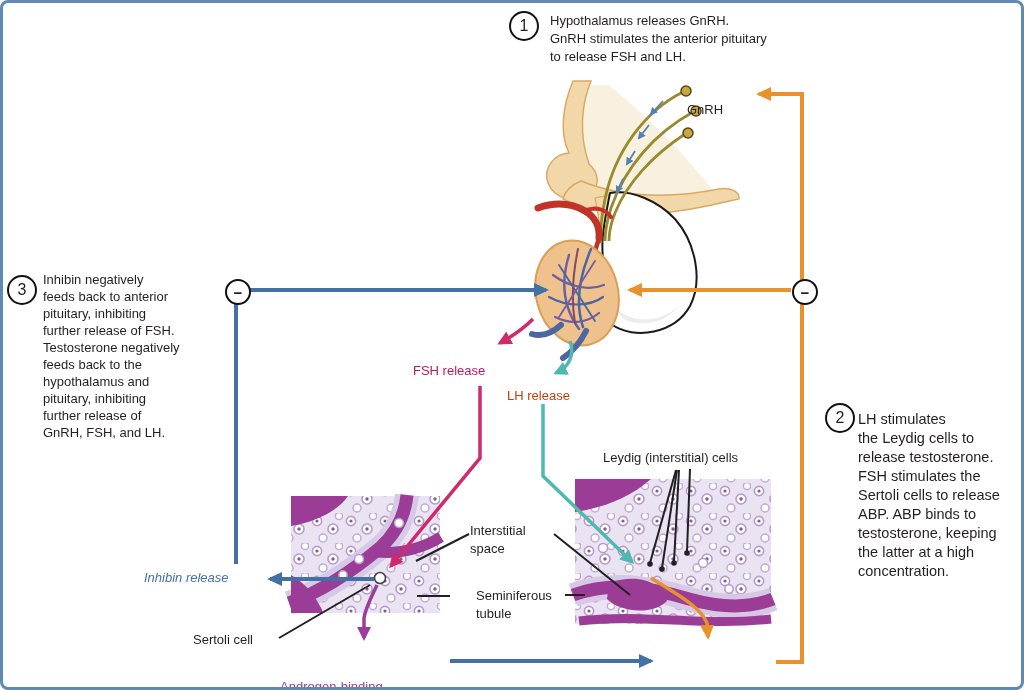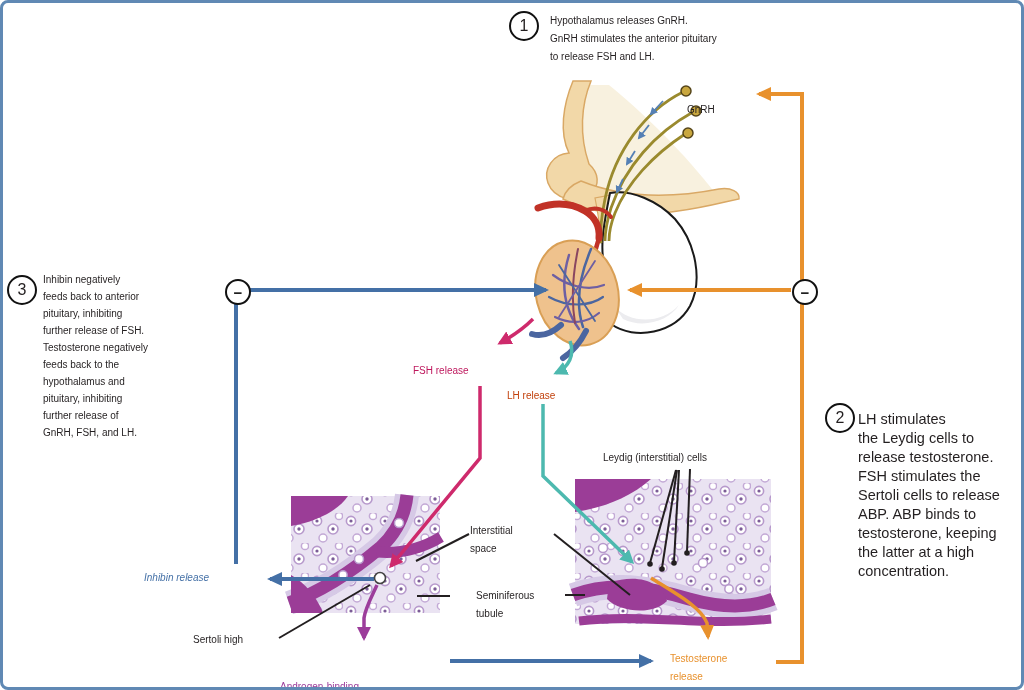--- a/index.html
+++ b/index.html
@@ -1,21 +1,21 @@
 <!DOCTYPE html>
 <html><head>
 <meta charset="utf-8">
 <style>
   html,body{margin:0;padding:0;background:#ffffff;}
   #canvas{
     position:relative;width:1024px;height:690px;background:#ffffff;
     box-sizing:border-box;border:3px solid #6089B4;border-radius:8px;
     font-family:"Liberation Sans", sans-serif;color:#231F20;overflow:hidden;
   }
-  .lbl{position:absolute;white-space:pre-line;line-height:18px;font-size:10px;}
+  .lbl{position:absolute;white-space:pre-line;line-height:18px;font-size:13px;}
   .step-circle{
     position:absolute;width:26px;height:26px;border:2.5px solid #111;border-radius:50%;
     background:#fff;display:flex;align-items:center;justify-content:center;
     font-size:16px;font-weight:400;z-index:5;
   }
   .minus-circle{
     position:absolute;width:22px;height:22px;border:2px solid #111;border-radius:50%;
     background:#fff;display:flex;align-items:center;justify-content:center;
     font-size:15px;font-weight:700;z-index:6;color:#111;
   }
@@ -203,20 +203,18 @@
   <div class="minus-circle" style="left:789px;top:276px;">−</div>
 
   <div class="lbl z2" style="left:684px;top:82px;font-weight:400;margin-top:16px;">GnRH</div>
   <div class="lbl z2" style="left:410px;top:359px;color:#be185d;">FSH release</div>
   <div class="lbl z2" style="left:504px;top:384px;color:#c2410c;">LH release</div>
   <div class="lbl z2" style="left:600px;top:446px;">Leydig (interstitial) cells</div>
   <div class="lbl z2" style="left:467px;top:519px;">Interstitial
 space</div>
   <div class="lbl z2" style="left:452px;top:584px;margin-left:21px;">Seminiferous
 tubule</div>
-  <div class="lbl z2" style="left:190px;top:628px;">Sertoli high</div>
+  <div class="lbl z2" style="left:190px;top:628px;">Sertoli cell</div>
   <div class="lbl z2" style="left:141px;top:566px;color:#4470A6;font-style:italic;">Inhibin release</div>
   <div class="lbl z2" style="left:277px;top:647px;color:#9C3D9B;margin-top:28px;">Androgen-binding
 protein (ABP) release</div>
-  <div class="lbl z2" style="left:667px;top:647px;color:#E8912D;">Testosterone
-release</div>
 
 </div>
 
 </body></html>

